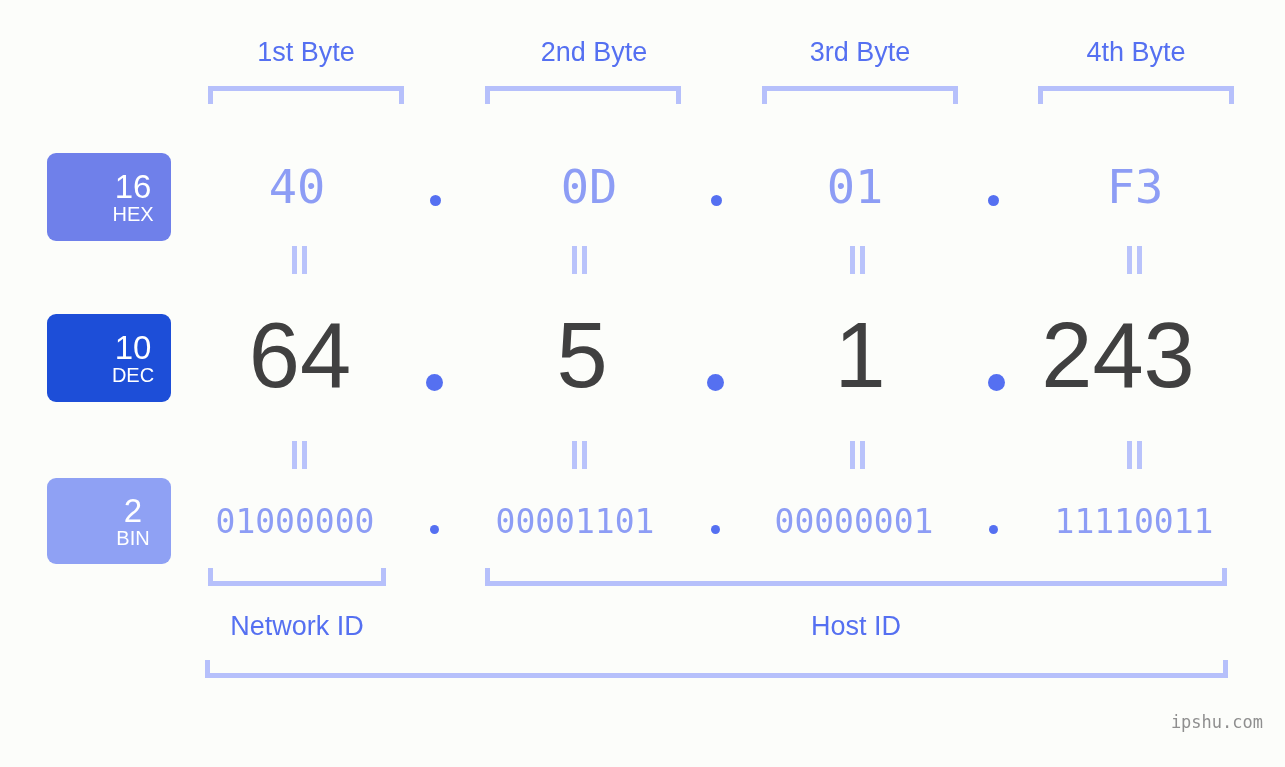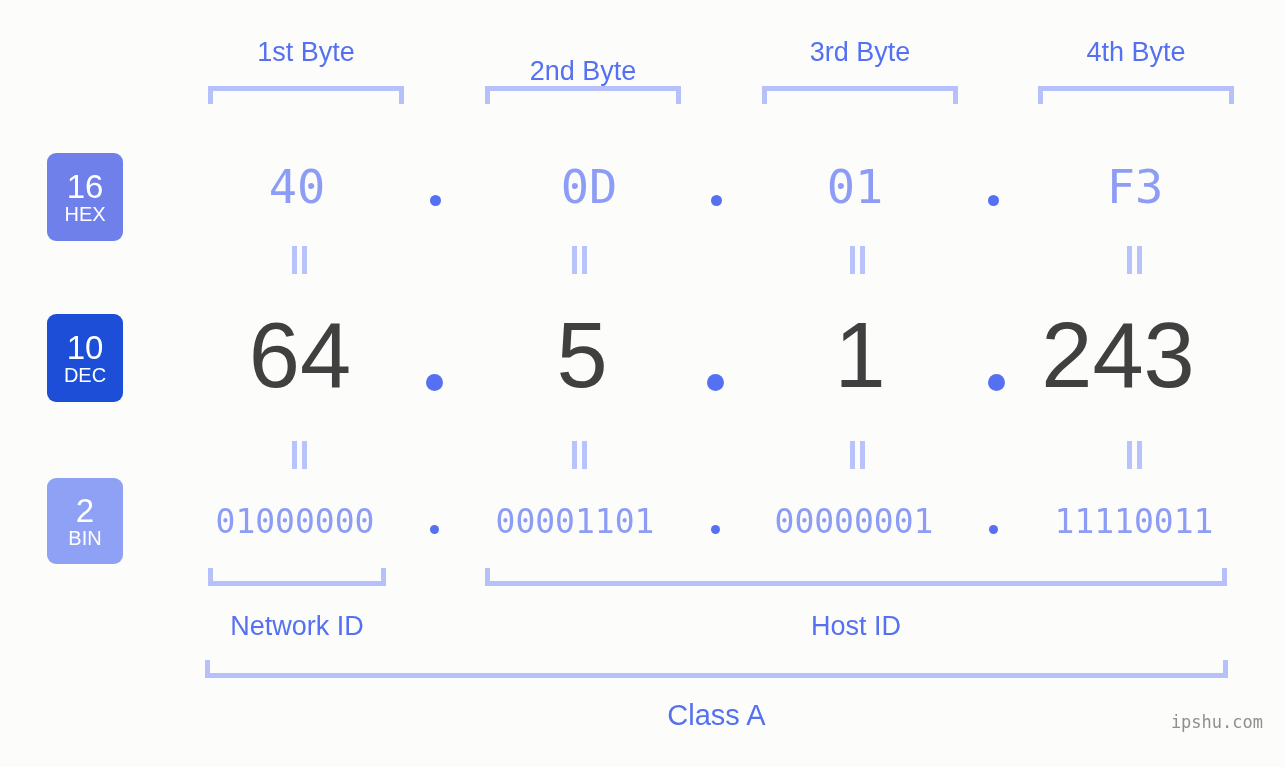--- a/index.html
+++ b/index.html
@@ -58,20 +58,21 @@
   .badge {
     position: absolute;
     left: 47px;
     width: 76px;
     border-radius: 9px;
     display: flex;
     flex-direction: column;
     align-items: center;
     justify-content: center;
     color: #ffffff;
+    padding-left: 48px;
   }
   .badge .num {
     font-size: 33px;
     line-height: 34px;
     font-weight: 400;
     letter-spacing: 0px;
   }
   .badge .abbr {
     font-size: 20px;
     line-height: 21px;
@@ -185,21 +186,21 @@
     color: #8f8f8f;
     white-space: nowrap;
   }
 </style>
 </head>
 <body>
 
 <div id="canvas">
 
   <div class="byte-label" style="left:208px; width:196px;">1st Byte</div>
-  <div class="byte-label" style="left:485px; width:196px;margin-top:19px;">2nd Byte</div>
+  <div class="byte-label" style="left:496px; width:196px;">2nd Byte</div>
   <div class="byte-label" style="left:762px; width:196px;">3rd Byte</div>
   <div class="byte-label" style="left:1038px; width:196px;">4th Byte</div>
 
   <div class="bracket-top" style="left:208px; width:196px;"></div>
   <div class="bracket-top" style="left:485px; width:196px;"></div>
   <div class="bracket-top" style="left:762px; width:196px;"></div>
   <div class="bracket-top" style="left:1038px; width:196px;"></div>
 
   <div class="badge" id="badge-hex">
     <span class="num">16</span>
@@ -274,17 +275,16 @@
   <div class="dot dot-bin" style="left:989px;"></div>
   <div class="bin-val" style="left:1039px; width:190px;">11110011</div>
 
   <div class="bracket-bottom" style="left:208px; width:178px; top:568px;"></div>
   <div class="bracket-bottom" style="left:485px; width:742px; top:568px;"></div>
 
   <div class="section-label" style="left:485px; width:742px;">Host ID</div>
   <div class="section-label" style="left:208px; width:178px;">Network ID</div>
 
   <div class="bracket-bottom" style="left:205px; width:1023px; top:660px;"></div>
-  <div id="class-label">Class A</div>
 
   <div id="watermark">ipshu.com</div>
 
 </div>
 
 </body></html>

